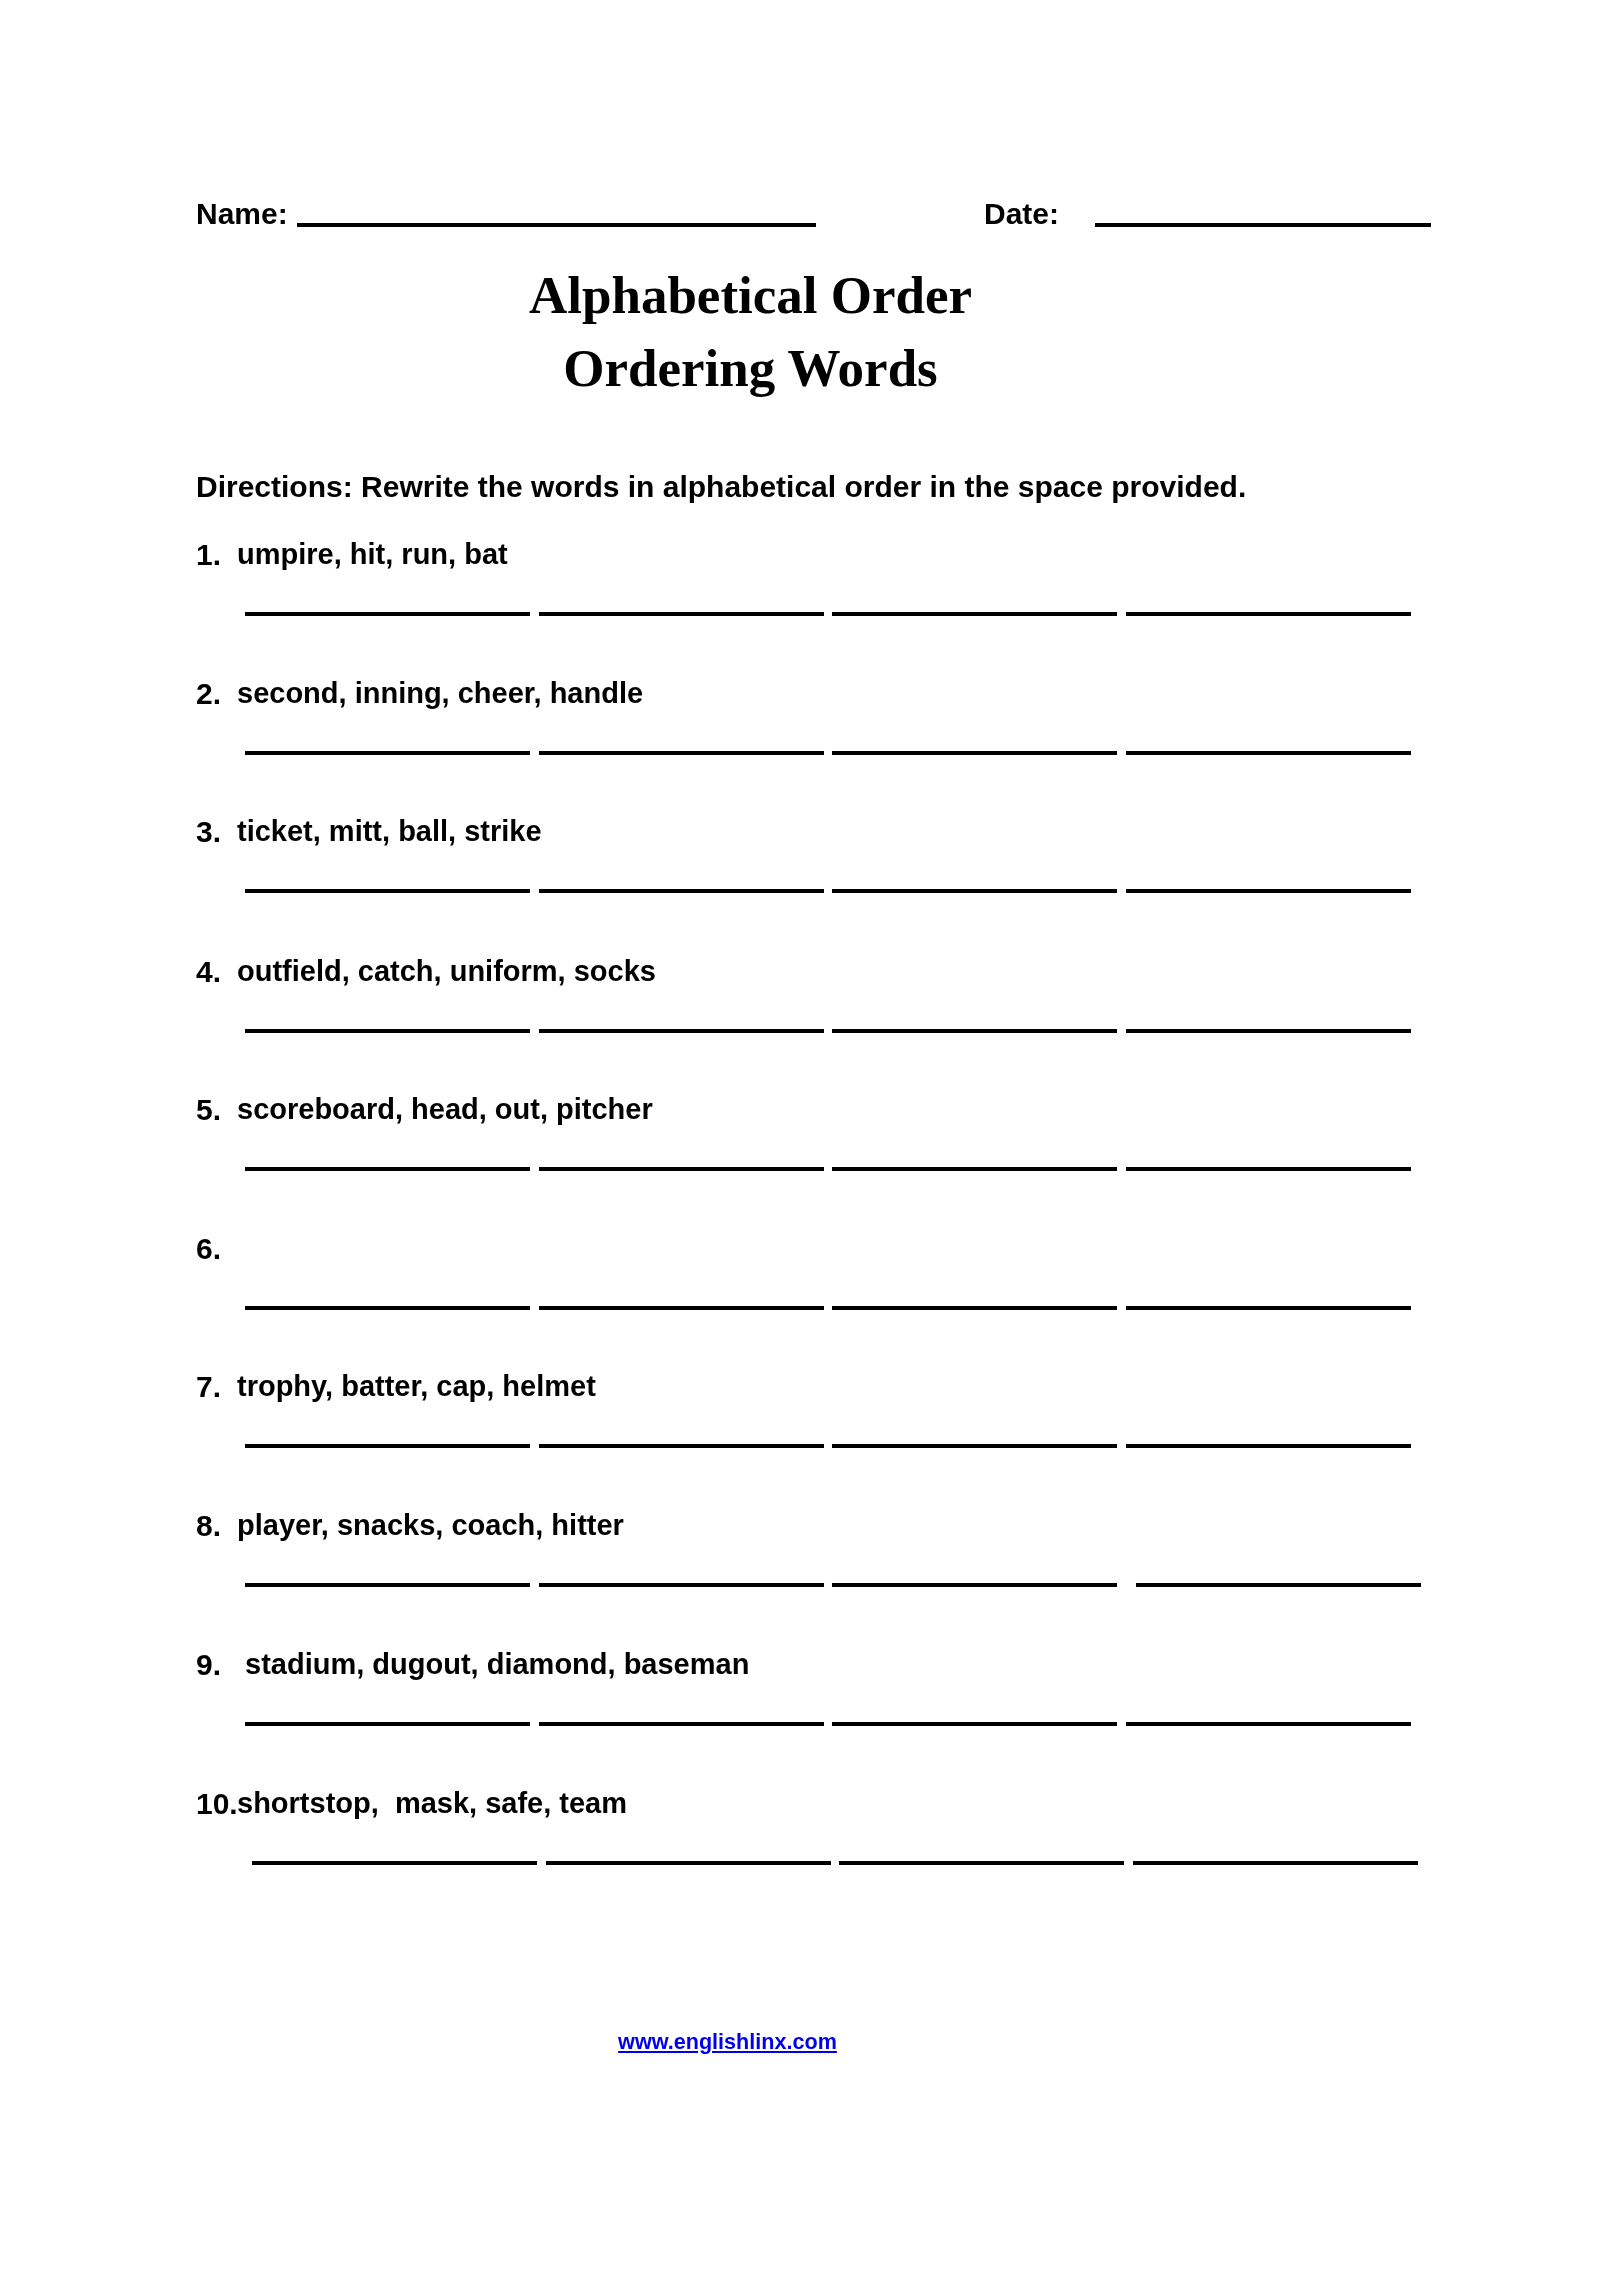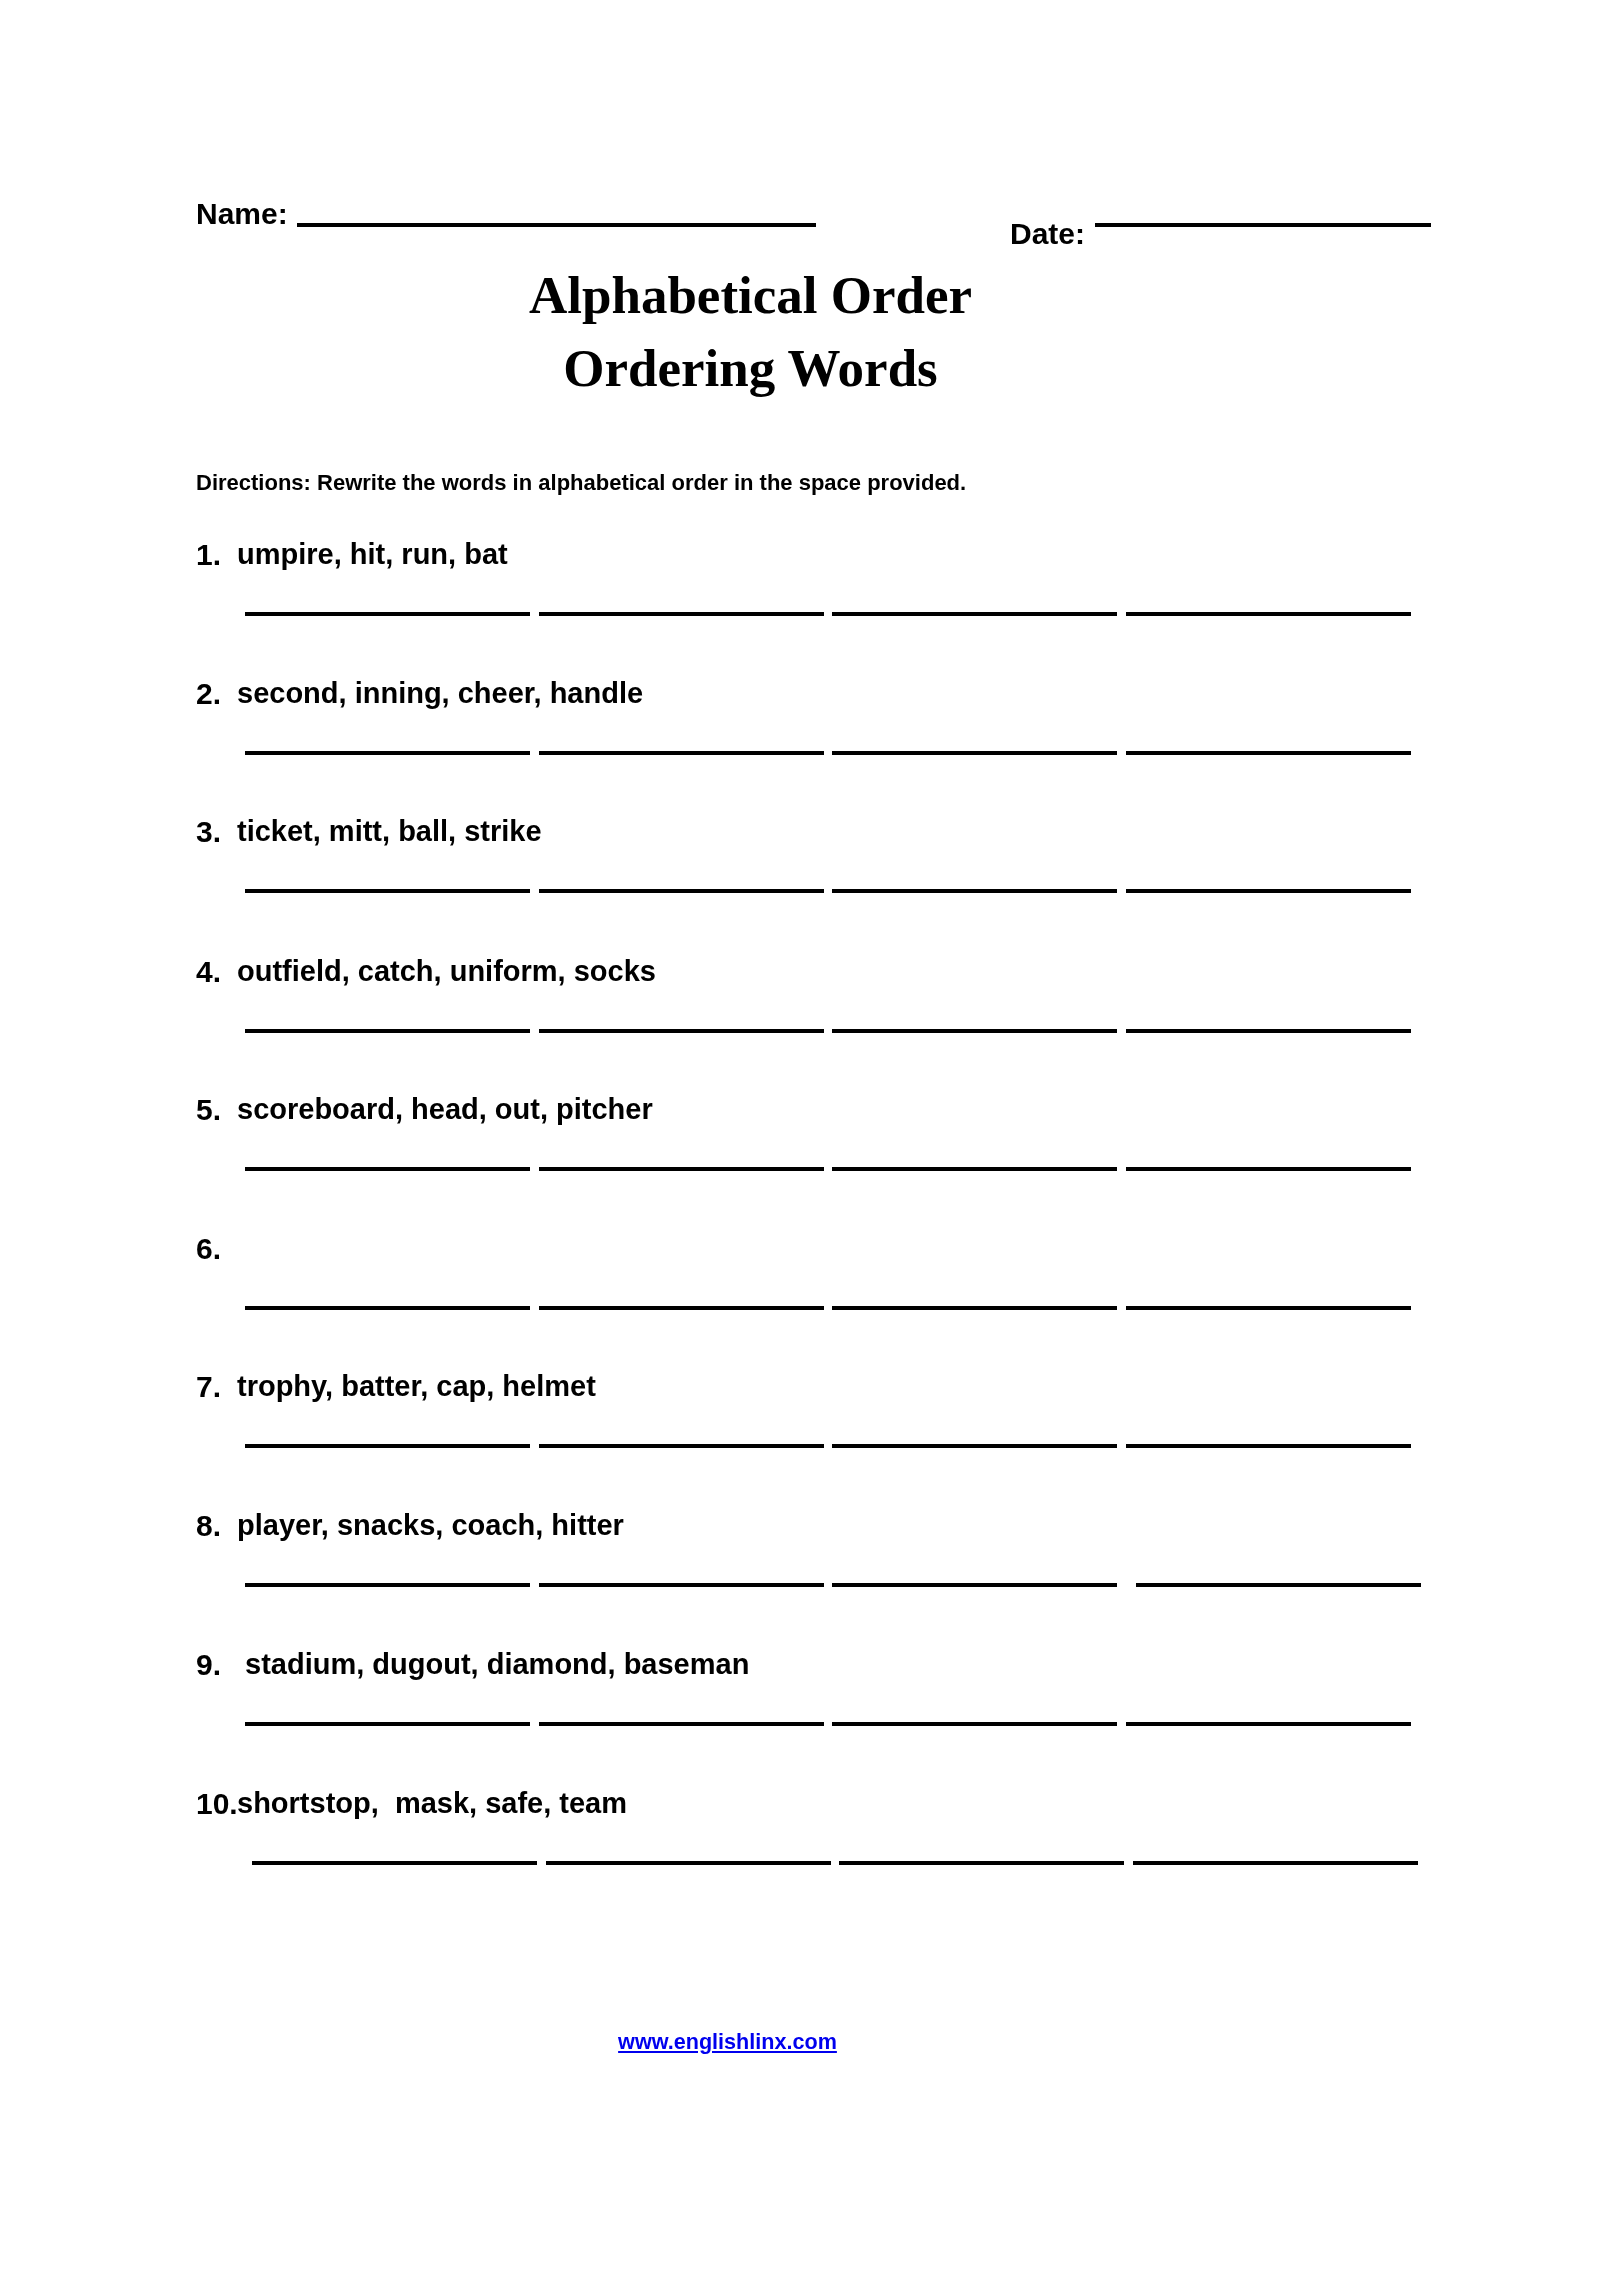--- a/index.html
+++ b/index.html
@@ -3,36 +3,36 @@
   <meta charset="utf-8">
   <style>
     html, body { margin: 0; padding: 0; background: #ffffff; }
     body { width: 1621px; height: 2293px; position: relative; overflow: hidden;
            font-family: "Liberation Sans", "DejaVu Sans", sans-serif; color: #000; }
     .abs { position: absolute; }
     .hdr-label { font-size: 30px; font-weight: bold; }
     .hdr-line { position: absolute; height: 3.9px; background: #000; }
     .title { position: absolute; left: 0; width: 1501px; text-align: center;
              font-family: "Liberation Serif", "DejaVu Serif", serif; font-weight: bold; font-size: 53px; }
-    .directions { position: absolute; left: 196px; top: 470px; font-size: 22px; font-weight: bold; white-space: nowrap; }
+    .directions { position: absolute; left: 196px; top: 470px; font-size: 30px; font-weight: bold; white-space: nowrap; }
     .item { position: absolute; left: 196px; width: 1274px; height: 138px; }
     .item-num { position: absolute; left: 0; top: 0; font-size: 30px; font-weight: bold; }
     .item-words { position: absolute; left: 41px; top: 0; font-size: 29px; font-weight: bold; white-space: pre; }
     .answer-lines { position: absolute; left: 49px; top: 74px; width: 1176px; height: 9.8px; }
     .answer-line { position: absolute; top: 0; width: 285px; height: 3.9px; background: #000; }
     .footer-link { position: absolute; left: 0; width: 1455px; top: 2029px; text-align: center;
                    font-size: 21.6px; font-weight: bold; }
     .footer-link a { color: #0000ee; text-decoration: underline; }
   </style>
 </head>
 <body>
 
 <div class="abs hdr-label" style="left:196px; top:197px;">Name:</div>
 <div class="hdr-line" style="left:297px; top:223px; width:519px;"></div>
-<div class="abs hdr-label" style="left:1010px; top:197px;margin-top:20px;">Date:</div>
+<div class="abs hdr-label" style="left:984px; top:197px;">Date:</div>
 <div class="hdr-line" style="left:1095px; top:223px; width:336px;"></div>
 
 <div class="title" style="top:265px;">Alphabetical Order</div>
 <div class="title" style="top:338px;">Ordering Words</div>
 
 <div class="directions">Directions: Rewrite the words in alphabetical order in the space provided.</div>
 
 <div id="items-container">
     <div class="item" style="top: 538px;">
       <span class="item-num">1.</span>

